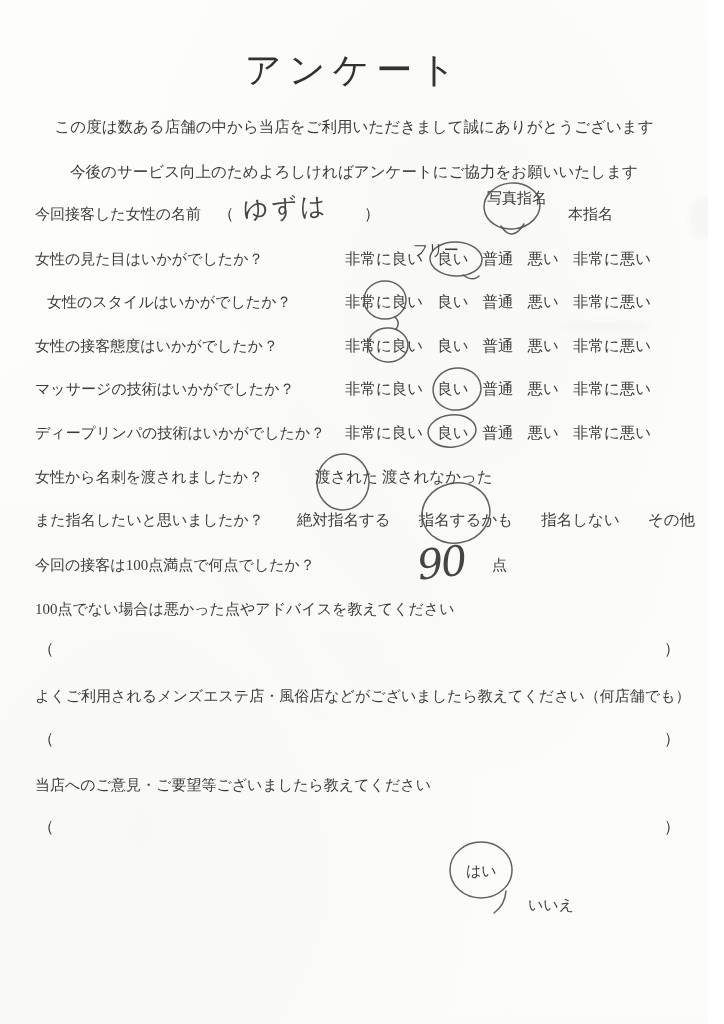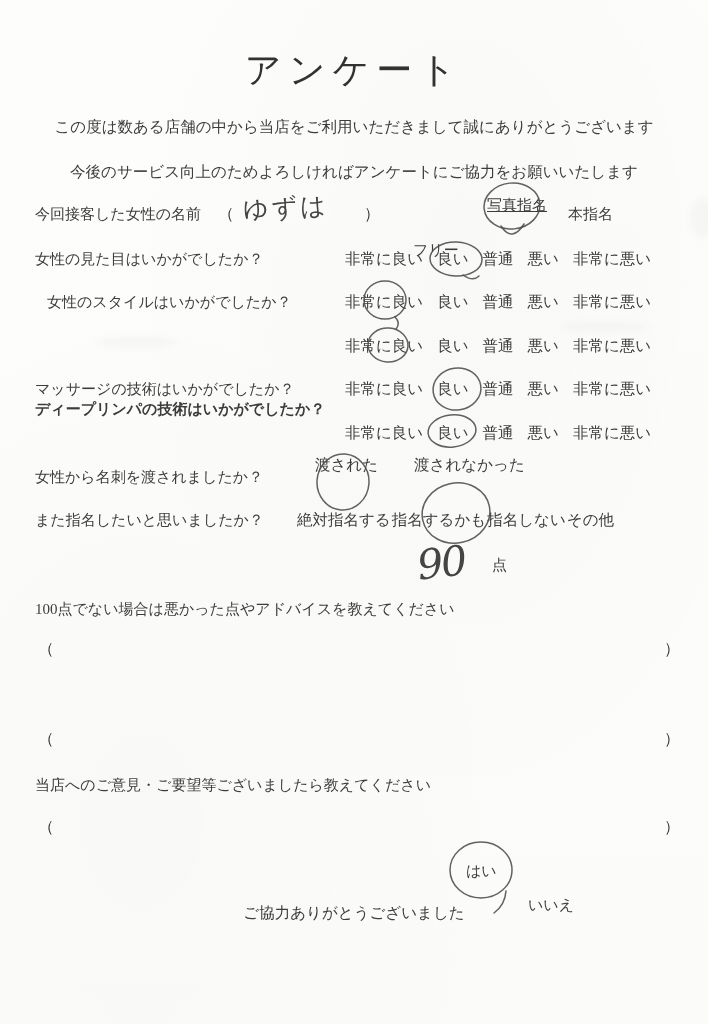--- a/index.html
+++ b/index.html
@@ -40,105 +40,107 @@
 
   <h1 class="title">アンケート</h1>
   <div class="center-line" style="top:162px;">今後のサービス向上のためよろしければアンケートにご協力をお願いいたします</div>
   <div class="center-line" style="top:117px;">この度は数ある店舗の中から当店をご利用いただきまして誠にありがとうございます</div>
 
   <div class="abs" style="left:35px; top:204px;">今回接客した女性の名前</div>
   <div class="abs" style="left:218px; top:204px; font-size:16px;">（</div>
   <div class="handwriting hw-name">ゆずは</div>
   <div class="abs" style="left:364px; top:204px; font-size:16px;">）</div>
   <div class="abs" style="left:413px; top:204px;margin-top:36px;">フリー</div>
-  <div class="abs" style="left:487px; top:195px;text-decoration:underline;">写真指名</div>
+  <div class="abs" style="left:487px; top:188px;">写真指名</div>
   <div class="abs" style="left:568px; top:204px;">本指名</div>
 
   <div class="abs" style="left:35px; top:249px;">女性の見た目はいかがでしたか？</div>
   <div class="opts rating" style="left:345px; top:249px;">
     <span>非常に良い</span>
     <span>良い</span>
     <span>普通</span>
     <span>悪い</span>
     <span>非常に悪い</span>
   </div>
 
   <div class="abs" style="left:35px; top:292px;margin-left:12px;">女性のスタイルはいかがでしたか？</div>
   <div class="opts rating" style="left:345px; top:292px;">
     <span>非常に良い</span>
     <span>良い</span>
     <span>普通</span>
     <span>悪い</span>
     <span>非常に悪い</span>
   </div>
 
+  <div class="abs" style="left:35px; top:336px;">女性の接客態度はいかがでしたか？</div>
   <div class="opts rating" style="left:345px; top:336px;">
     <span>非常に良い</span>
     <span>良い</span>
     <span>普通</span>
     <span>悪い</span>
     <span>非常に悪い</span>
   </div>
 
   <div class="abs" style="left:35px; top:379px;text-align:center;">マッサージの技術はいかがでしたか？</div>
   <div class="opts rating" style="left:345px; top:379px;">
     <span>非常に良い</span>
     <span>良い</span>
     <span>普通</span>
     <span>悪い</span>
     <span>非常に悪い</span>
   </div>
 
-  <div class="abs" style="left:35px; top:399px;font-weight:bold;">ディープリンパの技術はいかがでしたか？</div>
+  <div class="abs" style="left:35px; top:423px;">ディープリンパの技術はいかがでしたか？</div>
   <div class="opts rating" style="left:345px; top:423px;">
     <span>非常に良い</span>
     <span>良い</span>
     <span>普通</span>
     <span>悪い</span>
     <span>非常に悪い</span>
   </div>
 
   <div class="abs" style="left:35px; top:467px;">女性から名刺を渡されましたか？</div>
-  <div class="opts" style="left:315px; top:455px; gap:36px;">
+  <div class="opts" style="left:315px; top:467px; gap:4px;">
     <span>渡された</span>
     <span>渡されなかった</span>
   </div>
 
   <div class="abs" style="left:35px; top:510px;">また指名したいと思いましたか？</div>
-  <div class="opts" style="left:297px; top:510px; gap:1px;">
+  <div class="opts" style="left:297px; top:510px; gap:28px;">
     <span>絶対指名する</span>
     <span>指名するかも</span>
     <span>指名しない</span>
     <span>その他</span>
   </div>
 
+  <div class="abs" style="left:35px; top:555px;">今回の接客は100点満点で何点でしたか？</div>
   <div class="handwriting hw-score">90</div>
   <div class="abs" style="left:492px; top:555px;">点</div>
 
   <div class="abs" style="left:35px; top:599px;">100点でない場合は悪かった点やアドバイスを教えてください</div>
   <div class="paren-row" style="top:639px;">
     <span>（</span>
     <span>）</span>
   </div>
 
+  <div class="abs" style="left:35px; top:686px;">よくご利用されるメンズエステ店・風俗店などがございましたら教えてください（何店舗でも）</div>
   <div class="paren-row" style="top:729px;">
     <span>（</span>
     <span>）</span>
   </div>
 
   <div class="abs" style="left:35px; top:775px;">当店へのご意見・ご要望等ございましたら教えてください</div>
   <div class="paren-row" style="top:817px;">
     <span>（</span>
     <span>）</span>
   </div>
 
   <div class="abs" style="left:466px; top:861px;">はい</div>
   <div class="abs" style="left:528px; top:861px;margin-top:34px;">いいえ</div>
 
-  <div class="center-line" style="top:903px;">ご協力ありがとうございました</div>
 
   <svg class="overlay" width="724" height="1024" viewBox="0 0 724 1024">
     <g class="ink">
       <ellipse cx="512" cy="206" rx="28" ry="23" transform="rotate(-6 512 206)"></ellipse>
       <path d="M501 226 Q512 243 524 224"></path>
       <ellipse cx="456" cy="259" rx="26" ry="17" transform="rotate(2 456 259)"></ellipse>
       <path d="M463 275 q10 7 16 1"></path>
       <ellipse cx="385" cy="300" rx="21" ry="19"></ellipse>
       <path d="M395 317 q6 6 1 12"></path>
       <ellipse cx="388" cy="345" rx="20" ry="17" transform="rotate(4 388 345)"></ellipse>

